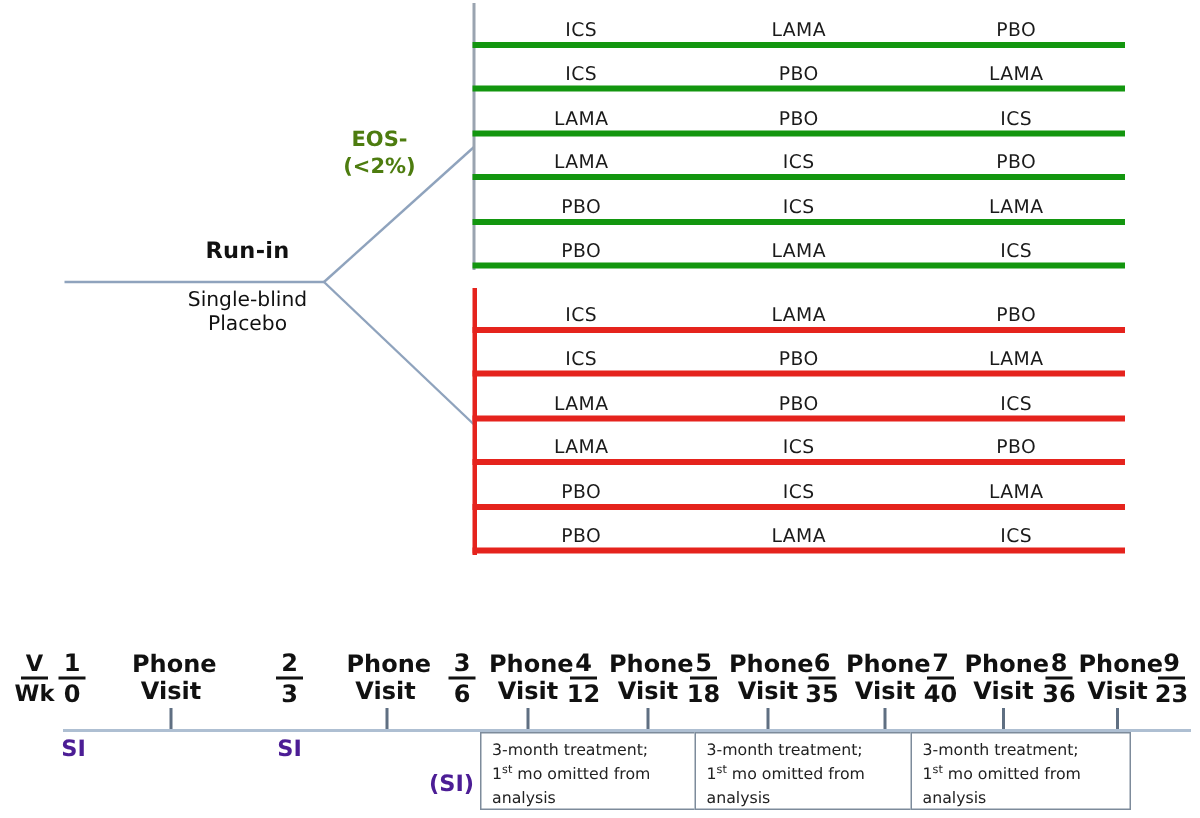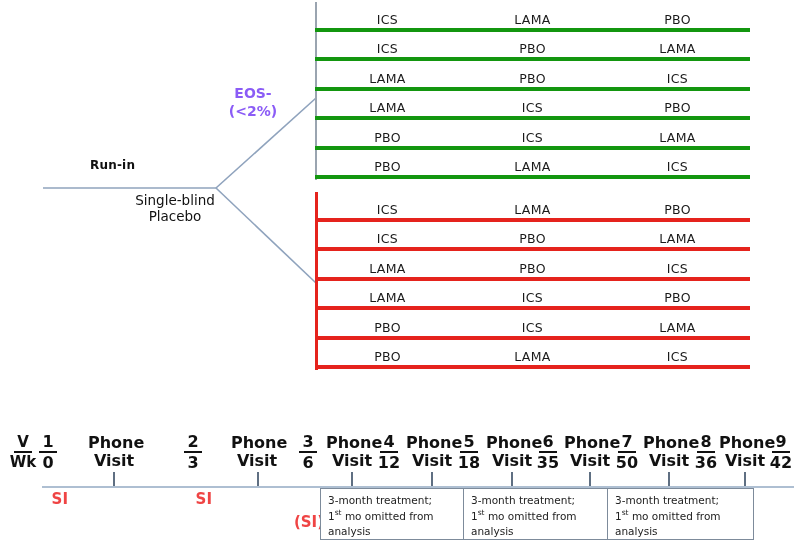--- a/index.html
+++ b/index.html
@@ -35,39 +35,39 @@
     color:#1a1a1a;
     letter-spacing:.3px;
   }
   .cell.c0{left:0%;}
   .cell.c1{left:33.33%;}
   .cell.c2{left:66.66%;}
 
   
   .runin-label{
     position:absolute;
-    text-align:left;
-    font-weight:bold;
-    font-size:12px;
+    text-align:center;
+    font-weight:bold;
+    font-size:15px;
     color:#111;
     letter-spacing:.2px;
   }
   .runin-sub{
     position:absolute;
     text-align:center;
     font-size:13.5px;
     color:#111;
     line-height:1.22;
   }
   .branch-label{
     position:absolute;
     text-align:center;
     font-weight:bold;
     font-size:14px;
-    color:#8b5cf6;
+    color:#4d7c0f;
     line-height:1.25;
   }
   svg.connectors{position:absolute;left:0;top:0;width:800px;height:400px;overflow:visible;}
 
   
   .tl-axis{
     position:absolute;
     height:2px;background:#aebfd2;
   }
   .tl-tick{
@@ -92,24 +92,24 @@
   .phone{
     position:absolute;
     text-align:center;
     font-weight:bold;
     font-size:16px;
     line-height:1.12;
     color:#111;
   }
   .si{
     position:absolute;
-    text-align:right;
+    text-align:center;
     font-weight:bold;
     font-size:15px;
-    color:#ef4444;
+    color:#4c1d95;
   }
   .tbox{
     position:absolute;
     border:1px solid #7d8b9b;
     background:#fff;
     box-sizing:border-box;
     font-size:10.5px;
     line-height:1.45;
     color:#222;
     padding:4px 0 0 7px;
@@ -123,21 +123,21 @@
 
 <div class="stage">
 
   <svg class="connectors" viewBox="0 0 800 400">
     <line x1="43" y1="188" x2="216" y2="188" stroke="#8fa3bd" stroke-width="1.6"></line>
     <line x1="216" y1="188" x2="316" y2="98" stroke="#8fa3bd" stroke-width="1.6"></line>
     <line x1="216" y1="188" x2="316" y2="283" stroke="#8fa3bd" stroke-width="1.6"></line>
   </svg>
 
   <div class="runin-label" style="left:90px;top:158px;width:150px;">Run-in</div>
-  <div class="runin-sub" style="left:100px;top:192px;width:150px;">
+  <div class="runin-sub" style="left:90px;top:192px;width:150px;">
     <span>Single-blind</span><br>
     <span>Placebo</span>
   </div>
 
   <div class="branch-label" style="left:205px;top:85px;width:96px;">
     <span>EOS-</span><br>
     <span>(&lt;2%)</span>
   </div>
 
   <div class="seq-block green" id="block-green" style="left:315px;top:2px;width:435px;height:178px;">
@@ -248,29 +248,29 @@
   <div class="vwk" style="left:452px;top:432px;width:34px;">
     <span class="num">5</span>
     <span class="den">18</span>
   </div>
   <div class="vwk" style="left:531px;top:432px;width:34px;">
     <span class="num">6</span>
     <span class="den">35</span>
   </div>
   <div class="vwk" style="left:610px;top:432px;width:34px;">
     <span class="num">7</span>
-    <span class="den">50</span>
+    <span class="den">40</span>
   </div>
   <div class="vwk" style="left:689px;top:432px;width:34px;">
     <span class="num">8</span>
     <span class="den">36</span>
   </div>
   <div class="vwk" style="left:764px;top:432px;width:34px;">
     <span class="num">9</span>
-    <span class="den">42</span>
+    <span class="den">23</span>
   </div>
 
   <div class="phone" style="left:88px;top:434px;width:52px;">
     <span>Phone</span><br>
     <span>Visit</span>
   </div>
   <div class="tl-tick" style="left:113px;top:472px;height:14px;"></div>
 
   <div class="phone" style="left:231px;top:434px;width:52px;">
     <span>Phone</span><br>

